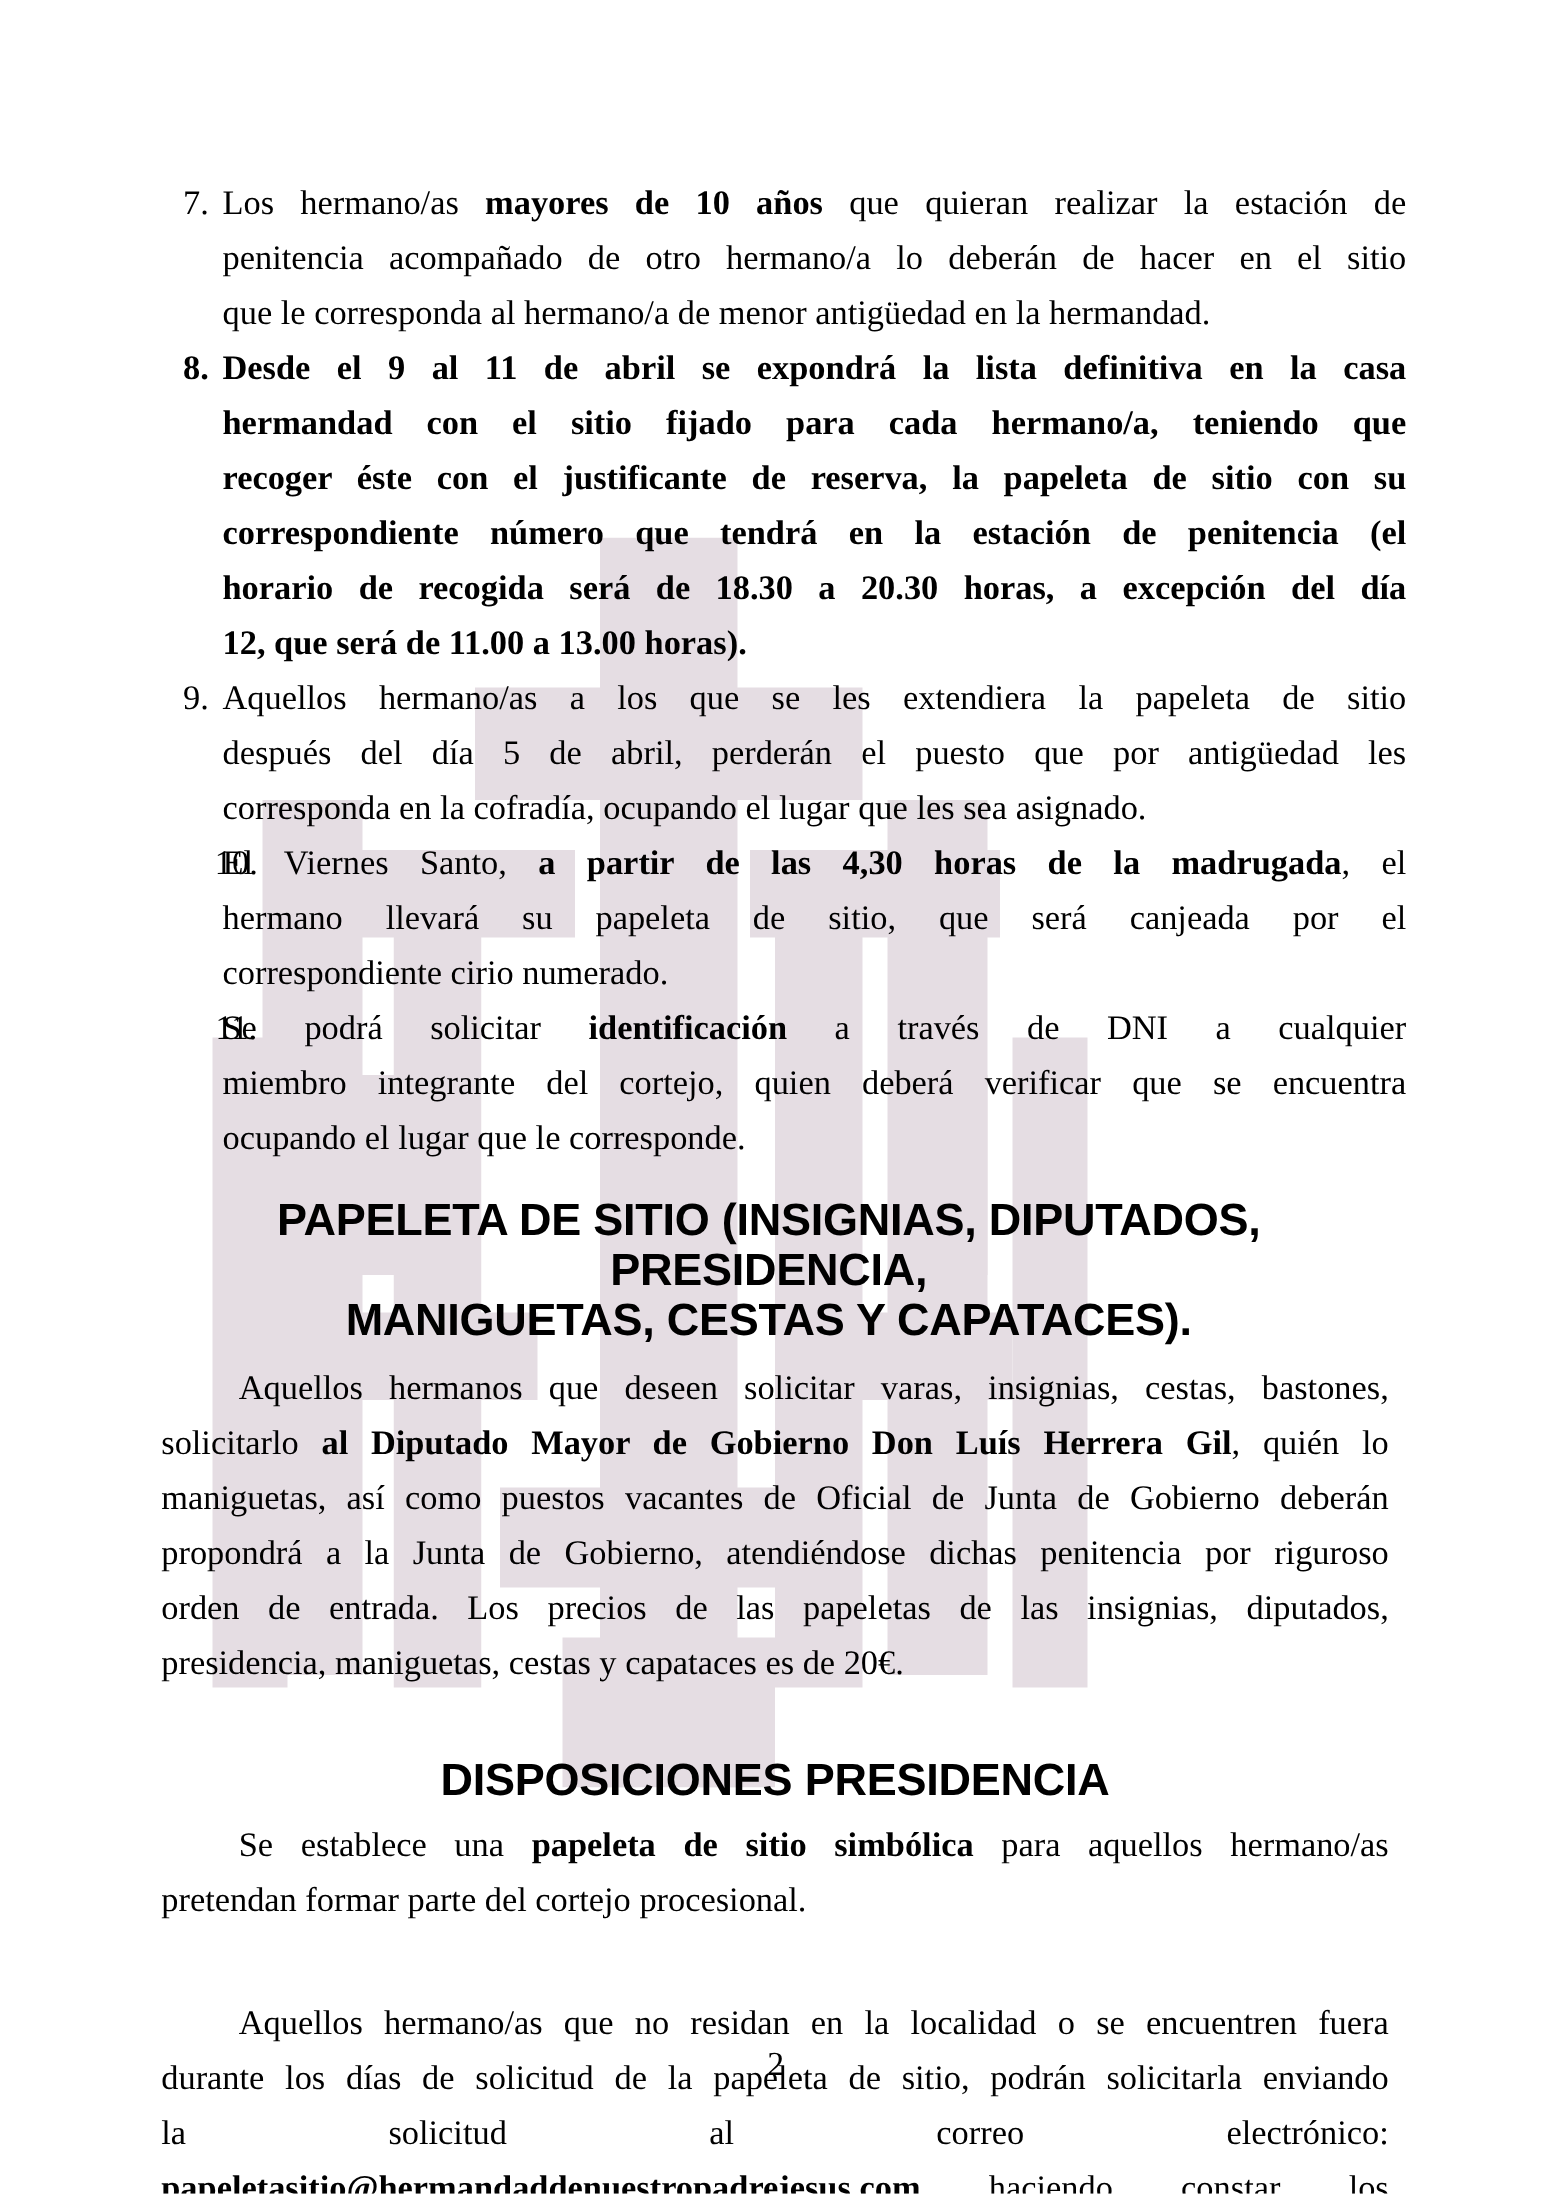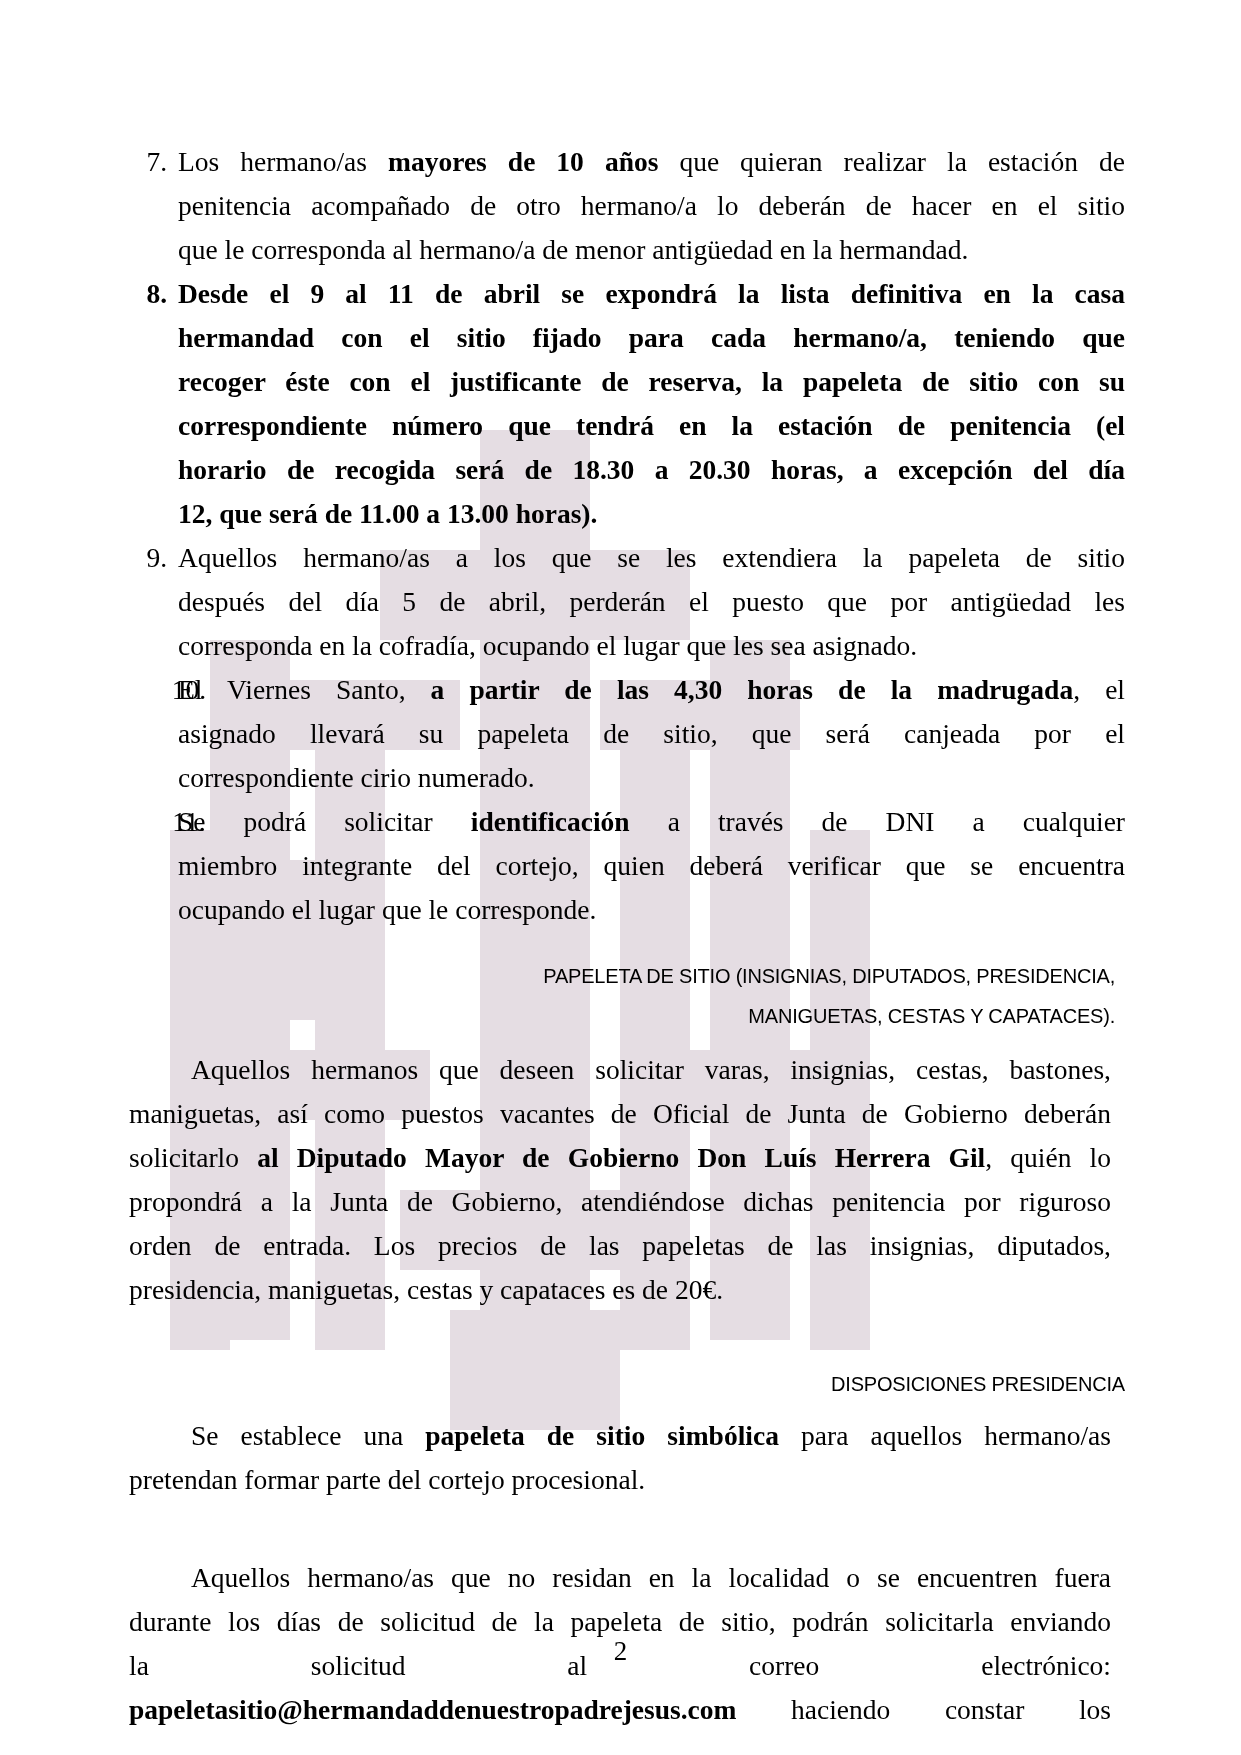--- a/index.html
+++ b/index.html
@@ -79,26 +79,26 @@
   .num-item.bold,
   .num-item.bold .marker {
     font-weight: bold;
   }
 
   b, strong { font-weight: bold; }
 
   
   .heading {
     font-family: "Liberation Sans", "DejaVu Sans", sans-serif;
-    font-weight: normal;
-    font-size: 20px;
+    font-weight: bold;
+    font-size: 36px;
     line-height: 40px;
     letter-spacing: -0.2px;
     margin: 0;
-    text-align: right;
+    text-align: center;
   }
   .heading-papeleta {
     margin-top: 24px;
     width: 1000px;
   }
   .heading-disposiciones {
     margin-top: 52px;
   }
 
   
@@ -174,33 +174,33 @@
       </g>
     </svg>
   </div>
 
   <div class="content">
 
     <ol class="num-list list-block" id="numbered-list">
         <li class="num-item"><span class="marker">7.</span><span><span class="jline"><span>Los hermano/as </span><b>mayores de 10 años</b><span> que quieran realizar la estación de</span></span><span class="jline"><span>penitencia acompañado de otro hermano/a lo deberán de hacer en el sitio</span></span><span class="jline-last"><span>que le corresponda al hermano/a de menor antigüedad en la hermandad.</span></span></span></li>
         <li class="num-item bold"><span class="marker">8.</span><span><span class="jline"><b>Desde el 9 al 11 de abril se expondrá la lista definitiva en la casa</b></span><span class="jline"><b>hermandad con el sitio fijado para cada hermano/a, teniendo que</b></span><span class="jline"><b>recoger éste con el justificante de reserva, la papeleta de sitio con su</b></span><span class="jline"><b>correspondiente número que tendrá en la estación de penitencia (el</b></span><span class="jline"><b>horario de recogida será de 18.30 a 20.30 horas, a excepción del día</b></span><span class="jline-last"><b>12, que será de 11.00 a 13.00 horas).</b></span></span></li>
         <li class="num-item"><span class="marker">9.</span><span><span class="jline"><span>Aquellos hermano/as a los que se les extendiera la papeleta de sitio</span></span><span class="jline"><span>después del día 5 de abril, perderán el puesto que por antigüedad les</span></span><span class="jline-last"><span>corresponda en la cofradía, ocupando el lugar que les sea asignado.</span></span></span></li>
-        <li class="num-item wide-marker"><span class="marker">10.</span><span><span class="jline"><span>El Viernes Santo, </span><b>a partir de las 4,30 horas de la madrugada</b><span>, el</span></span><span class="jline"><span>asignado llevará su papeleta de sitio, que será canjeada por el</span></span><span class="jline-last"><span>correspondiente cirio numerado.</span></span></span></li>
+        <li class="num-item wide-marker"><span class="marker">10.</span><span><span class="jline"><span>El Viernes Santo, </span><b>a partir de las 4,30 horas de la madrugada</b><span>, el</span></span><span class="jline"><span>hermano llevará su papeleta de sitio, que será canjeada por el</span></span><span class="jline-last"><span>correspondiente cirio numerado.</span></span></span></li>
         <li class="num-item wide-marker"><span class="marker">11.</span><span><span class="jline"><span>Se podrá solicitar </span><b>identificación</b><span> a través de DNI a cualquier</span></span><span class="jline"><span>miembro integrante del cortejo, quien deberá verificar que se encuentra</span></span><span class="jline-last"><span>ocupando el lugar que le corresponde.</span></span></span></li>
       </ol>
 
     <h2 class="heading heading-papeleta">
       <span>PAPELETA DE SITIO (INSIGNIAS, DIPUTADOS, PRESIDENCIA,</span><br>
       <span>MANIGUETAS, CESTAS Y CAPATACES).</span>
     </h2>
 
     <p class="body-par par-papeleta" id="par-papeleta" style="text-indent: 0px;">
         <span class="jline" style="text-indent: 62px;"><span>Aquellos hermanos que deseen solicitar varas, insignias, cestas, bastones,</span></span>
+        <span class="jline"><span>solicitarlo </span><b>al Diputado Mayor de Gobierno Don Luís Herrera Gil</b><span>, quién lo</span></span>
         <span class="jline"><span>maniguetas, así como puestos vacantes de Oficial de Junta de Gobierno deberán</span></span>
-        <span class="jline"><span>solicitarlo </span><b>al Diputado Mayor de Gobierno Don Luís Herrera Gil</b><span>, quién lo</span></span>
         <span class="jline"><span>propondrá a la Junta de Gobierno, atendiéndose dichas penitencia por riguroso</span></span>
         <span class="jline"><span>orden de entrada. Los precios de las papeletas de las insignias, diputados,</span></span>
         <span class="jline-last"><span>presidencia, maniguetas, cestas y capataces es de 20€.</span></span>
       </p>
 
     <h2 class="heading heading-disposiciones">
       <span>DISPOSICIONES PRESIDENCIA</span>
     </h2>
 
     <p class="body-par par-simbolica" id="par-simbolica" style="text-indent: 0px;">

